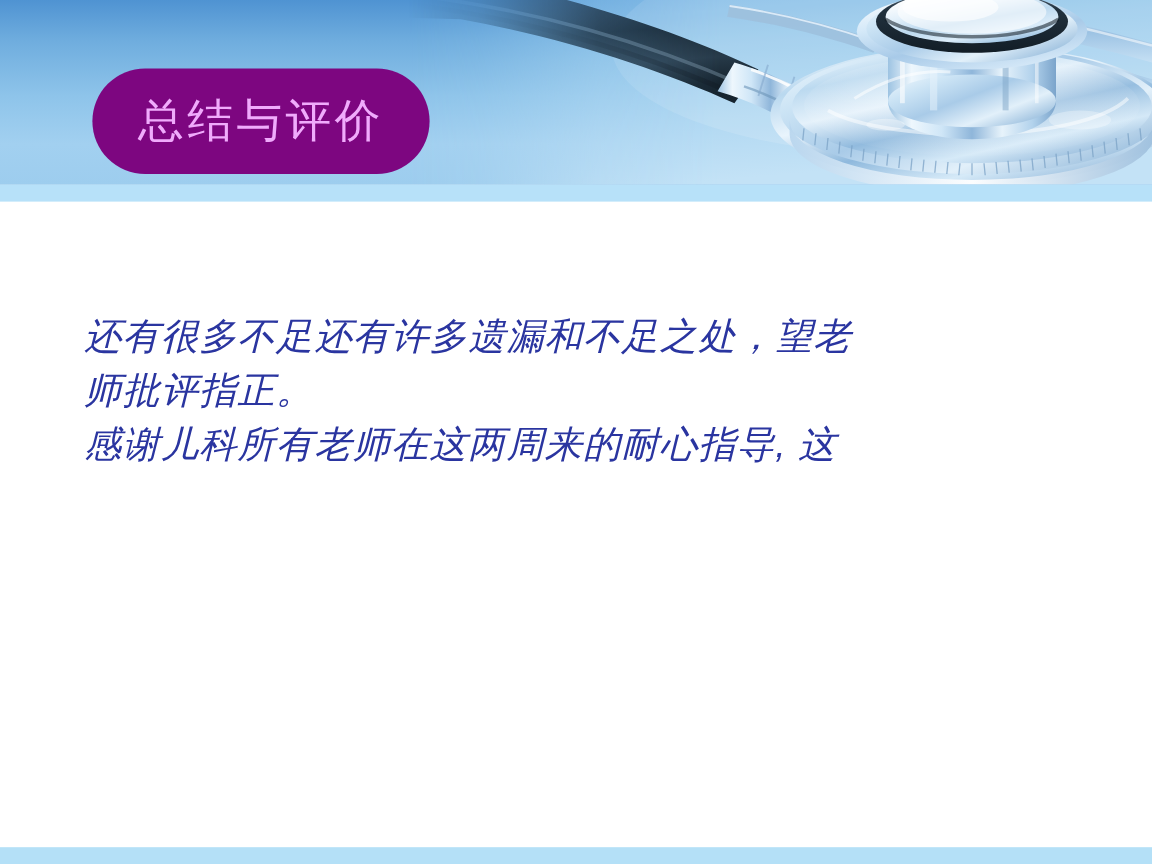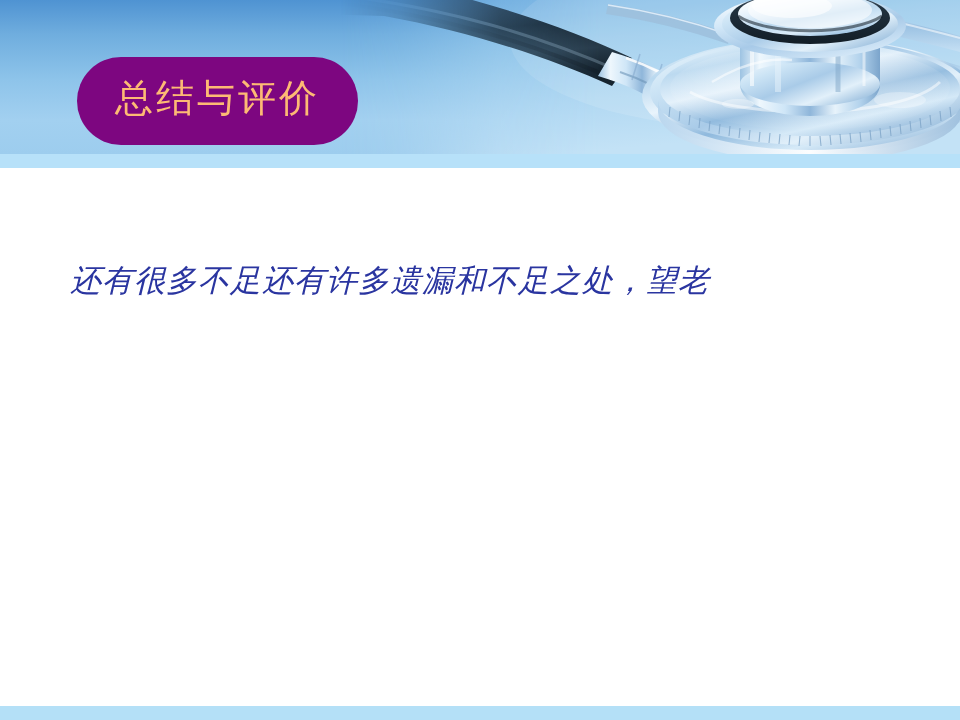--- a/index.html
+++ b/index.html
@@ -69,24 +69,24 @@
     top: 57px;
     width: 281px;
     height: 88px;
     border-radius: 44px;
     background: #7d0680;
     display: flex;
     align-items: center;
     justify-content: center;
   }
   .title-text {
-    font-family: Liberation Mono, monospace;
+    font-family: Liberation Sans, sans-serif;
     font-size: 38px;
     font-weight: 400;
-    color: #fdba74;
+    color: #f0abfc;
     letter-spacing: 3px;
     line-height: 1;
     white-space: nowrap;
   }
 
   
   .body-area {
     position: absolute;
     left: 70px;
     top: 258px;
@@ -270,17 +270,19 @@
 
     <div class="title-pill">
       <div class="title-text">总结与评价</div>
     </div>
   </div>
 
   <div class="header-strip"></div>
 
   <div class="body-area">
     <div class="body-line">还有很多不足还有许多遗漏和不足之处，望老</div>
+    <div class="body-line">师批评指正。</div>
+    <div class="body-line">感谢儿科所有老师在这两周来的耐心指导, 这</div>
   </div>
 
   <div class="footer-strip"></div>
 
 </div>
 
 </body></html>

